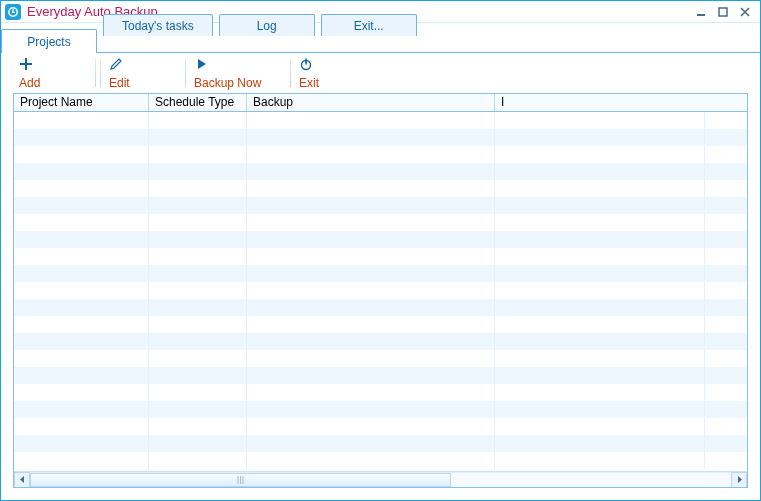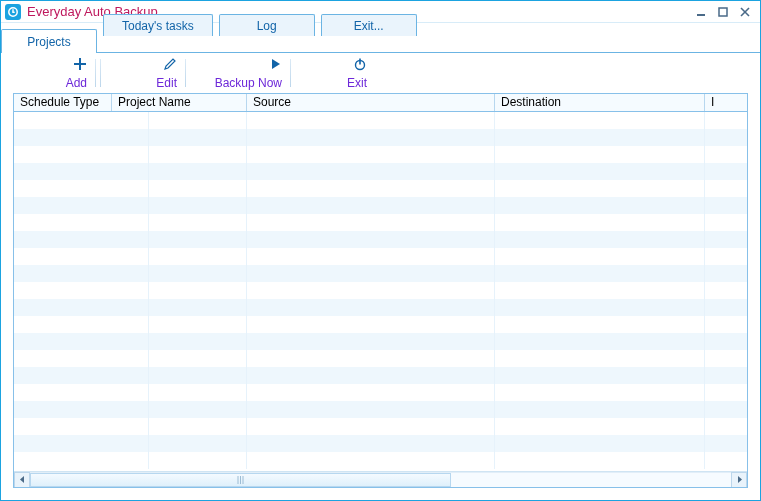--- a/index.html
+++ b/index.html
@@ -98,23 +98,23 @@
     height: 40px;
     display: flex;
     align-items: stretch;
     padding: 2px 12px 2px 12px;
     background: #fff;
   }
   .tool-btn {
     min-width: 80px;
     display: flex;
     flex-direction: column;
-    align-items: flex-end;
-    justify-content: center;
-    color: #6d28d9;
+    align-items: flex-start;
+    justify-content: center;
+    color: #c2410c;
     cursor: default;
     gap: 2px;
     padding: 2px 6px;
   }
   .tool-btn .lbl { font-size: 12px; }
   .v-sep {
     width: 1px;
     margin: 4px 2px;
     background: linear-gradient(#dbeaf6, #bcd6eb);
   }
@@ -284,24 +284,23 @@
             <circle cx="7" cy="8" r="4.5" fill="none" stroke="#1264a8" stroke-width="1.4"></circle>
             <rect x="6.2" y="1.5" width="1.6" height="6" fill="#1264a8"></rect>
           </svg>
       </span>
       <span class="lbl">Exit</span>
     </div>
   </div>
 
   <div class="content">
     <div class="grid-header">
+      <div class="col c1">Project Name</div>
       <div class="col c2">Schedule Type</div>
-      <div class="col c1">Project Name</div>
-      <div class="col c3">Source</div>
-      <div class="col c4">Destination</div>
+      <div class="col c3">Backup</div>
       <div class="col c5">I</div>
     </div>
     <div class="grid-body" id="grid-body">
         <div class="grid-row">
           <div class="cell c1"></div>
           <div class="cell c2"></div>
           <div class="cell c3"></div>
           <div class="cell c4"></div>
           <div class="cell c5"></div>
         </div>

